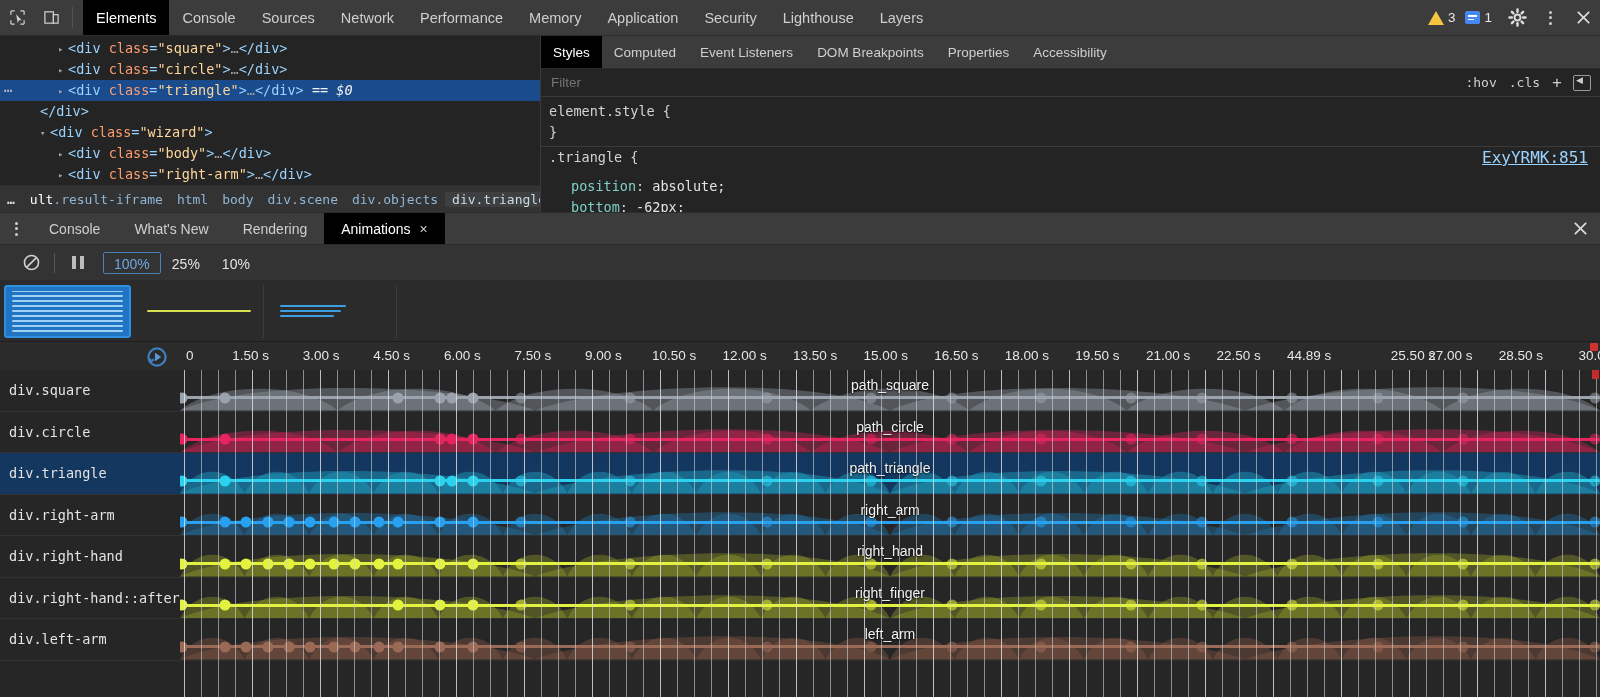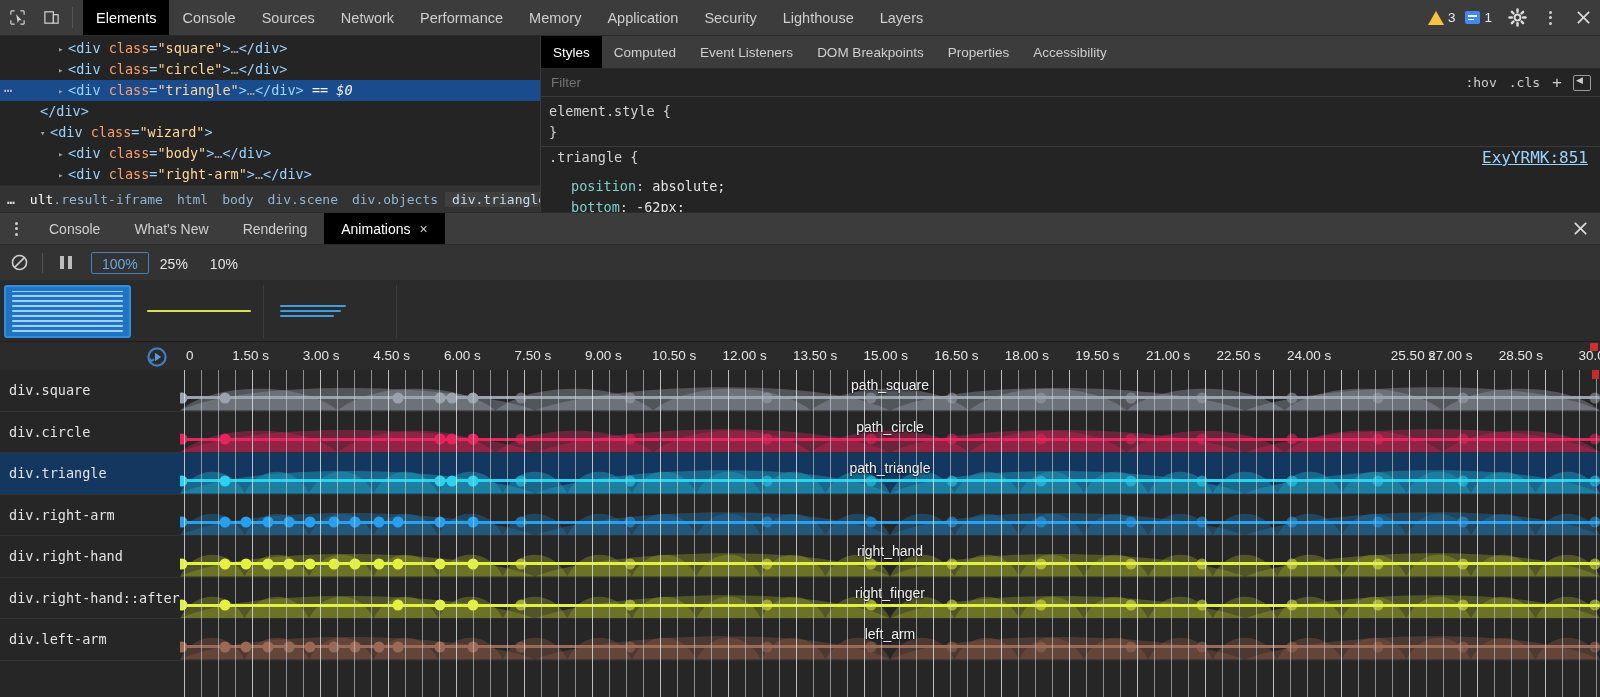--- a/index.html
+++ b/index.html
@@ -166,20 +166,21 @@
   #drawer-close {
     width: 40px; display: flex; align-items: center; justify-content: center;
     color: #dcdcdc; font-size: 18px; cursor: pointer;
   }
 
   
   #anim-toolbar {
     position: absolute; left: 0; top: 245px; width: 1600px; height: 36px;
     background: #333333; display: flex; align-items: center;
     border-bottom: 1px solid #2b2b2b;
+    padding-left: 12px;
   }
   .at-icon { width: 38px; display: flex; align-items: center; justify-content: center; cursor: pointer; }
   .at-sep { width: 1px; height: 20px; background: #555; margin: 0 4px; }
   .pausebars { display: flex; gap: 3.5px; }
   .pausebars i { width: 4px; height: 13px; background: #bdbdbd; display: block; }
   #speed-group { display: flex; align-items: center; margin-left: 6px; }
   .speed-btn {
     height: 22px; line-height: 22px; padding: 0 10px; font-size: 14px;
     color: #e4e4e4; cursor: pointer; border: 1px solid transparent;
   }
@@ -472,21 +473,21 @@
       <div class="rtick" style="left: 423.459px;">9.00 s</div>
       <div class="rtick" style="left: 494.036px;">10.50 s</div>
       <div class="rtick" style="left: 564.612px;">12.00 s</div>
       <div class="rtick" style="left: 635.189px;">13.50 s</div>
       <div class="rtick" style="left: 705.765px;">15.00 s</div>
       <div class="rtick" style="left: 776.342px;">16.50 s</div>
       <div class="rtick" style="left: 846.918px;">18.00 s</div>
       <div class="rtick" style="left: 917.495px;">19.50 s</div>
       <div class="rtick" style="left: 988.072px;">21.00 s</div>
       <div class="rtick" style="left: 1058.65px;">22.50 s</div>
-      <div class="rtick" style="left: 1129.22px;">24.00 s</div>
+      <div class="rtick" style="left: 1129.22px;">44.89 s</div>
       <div class="rtick" style="left: 1233px;">25.50 s</div>
       <div class="rtick" style="left: 1270.38px;">27.00 s</div>
       <div class="rtick" style="left: 1340.95px;">28.50 s</div>
       <div class="rtick" style="left: 1411.53px;">30.0</div>
     </div>
   <div id="ruler-redmark"></div>
 </div>
 
 <div id="timeline">
   <div id="row-labels">
@@ -661,20 +662,21 @@
         <div class="kf" style="left: 84.3333%; top: 27.5px; background: rgb(42, 210, 238); opacity: 0.55;"></div>
         <div class="kf" style="left: 90.3333%; top: 27.5px; background: rgb(42, 210, 238); opacity: 0.55;"></div>
         <div class="kf" style="left: 99.6667%; top: 27.5px; background: rgb(42, 210, 238); opacity: 0.55;"></div>
       </div>
       <div class="track-row" style="top: 124.5px;">
         <svg class="wave" viewBox="0 0 1420 42" preserveAspectRatio="none">
           <path d="M0 42 C70 8 285 14 355 42 C425 14 640 6 710 42 C780 8 995 14 1065 42 C1135 14 1350 6 1420 42 L1420 42 Z" fill="rgba(35,110,160,0.45)"></path>
           <path d="M0 42 C14.200000000000001 12 50.34545454545455 12 64.54545454545455 42 C78.74545454545455 12 114.8909090909091 12 129.0909090909091 42 C143.29090909090908 12 179.43636363636364 12 193.63636363636363 42 C207.83636363636361 12 243.98181818181817 12 258.1818181818182 42 C272.3818181818182 12 308.52727272727276 12 322.72727272727275 42 C336.92727272727274 12 373.0727272727273 12 387.2727272727273 42 C401.47272727272724 12 437.6181818181818 12 451.8181818181818 42 C466.0181818181818 12 502.1636363636364 12 516.3636363636364 42 C530.5636363636364 12 566.709090909091 12 580.9090909090909 42 C595.1090909090909 12 631.2545454545455 12 645.4545454545454 42 C659.6545454545455 12 695.8000000000001 12 710 42 C724.2 12 760.3454545454546 12 774.5454545454545 42 C788.7454545454545 12 824.8909090909091 12 839.090909090909 42 C853.2909090909092 12 889.4363636363637 12 903.6363636363636 42 C917.8363636363637 12 953.9818181818182 12 968.1818181818181 42 C982.3818181818183 12 1018.5272727272728 12 1032.7272727272727 42 C1046.9272727272728 12 1083.0727272727272 12 1097.2727272727273 42 C1111.4727272727273 12 1147.6181818181817 12 1161.8181818181818 42 C1176.0181818181818 12 1212.1636363636362 12 1226.3636363636363 42 C1240.5636363636365 12 1276.709090909091 12 1290.909090909091 42 C1305.109090909091 12 1341.2545454545455 12 1355.4545454545455 42 C1369.6545454545455 12 1405.8 12 1420 42 L1420 42 Z" fill="rgba(35,110,160,0.45)"></path>
         </svg>
         <div class="baseline" style="background: rgb(40, 160, 240); top: 26px;"></div>
+        <div class="track-name">right_arm</div>
         <div class="kf" style="left: 0.166667%; top: 27.5px; background: rgb(40, 160, 240); opacity: 1;"></div>
         <div class="kf" style="left: 3.16667%; top: 27.5px; background: rgb(40, 160, 240); opacity: 1;"></div>
         <div class="kf" style="left: 4.66667%; top: 27.5px; background: rgb(40, 160, 240); opacity: 1;"></div>
         <div class="kf" style="left: 6.16667%; top: 27.5px; background: rgb(40, 160, 240); opacity: 1;"></div>
         <div class="kf" style="left: 7.66667%; top: 27.5px; background: rgb(40, 160, 240); opacity: 1;"></div>
         <div class="kf" style="left: 9.16667%; top: 27.5px; background: rgb(40, 160, 240); opacity: 1;"></div>
         <div class="kf" style="left: 10.8333%; top: 27.5px; background: rgb(40, 160, 240); opacity: 1;"></div>
         <div class="kf" style="left: 12.3333%; top: 27.5px; background: rgb(40, 160, 240); opacity: 1;"></div>
         <div class="kf" style="left: 14%; top: 27.5px; background: rgb(40, 160, 240); opacity: 1;"></div>
         <div class="kf" style="left: 15.3333%; top: 27.5px; background: rgb(40, 160, 240); opacity: 1;"></div>

